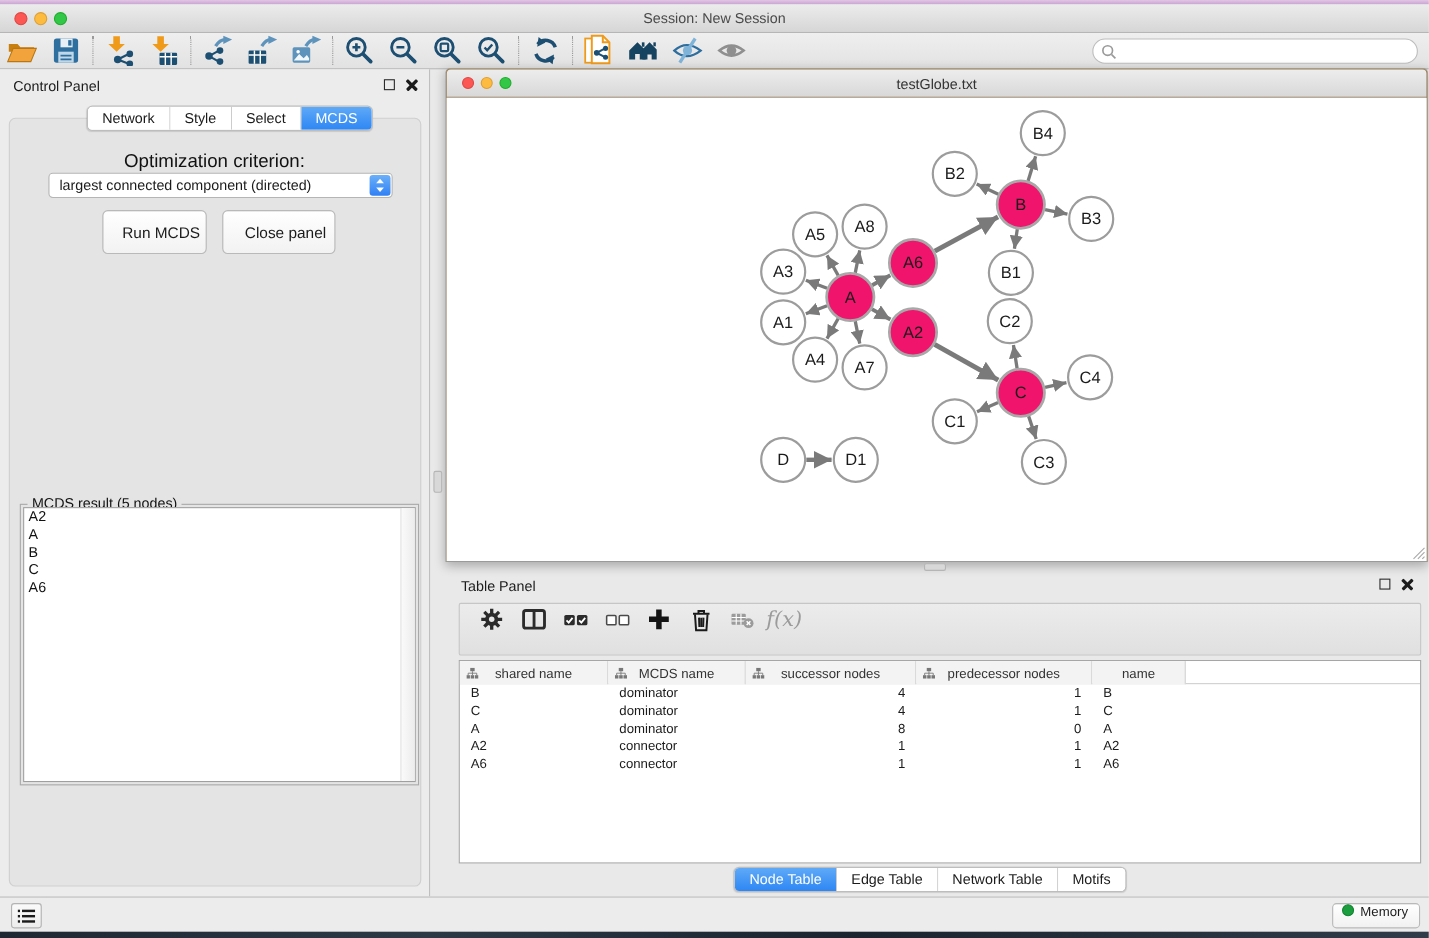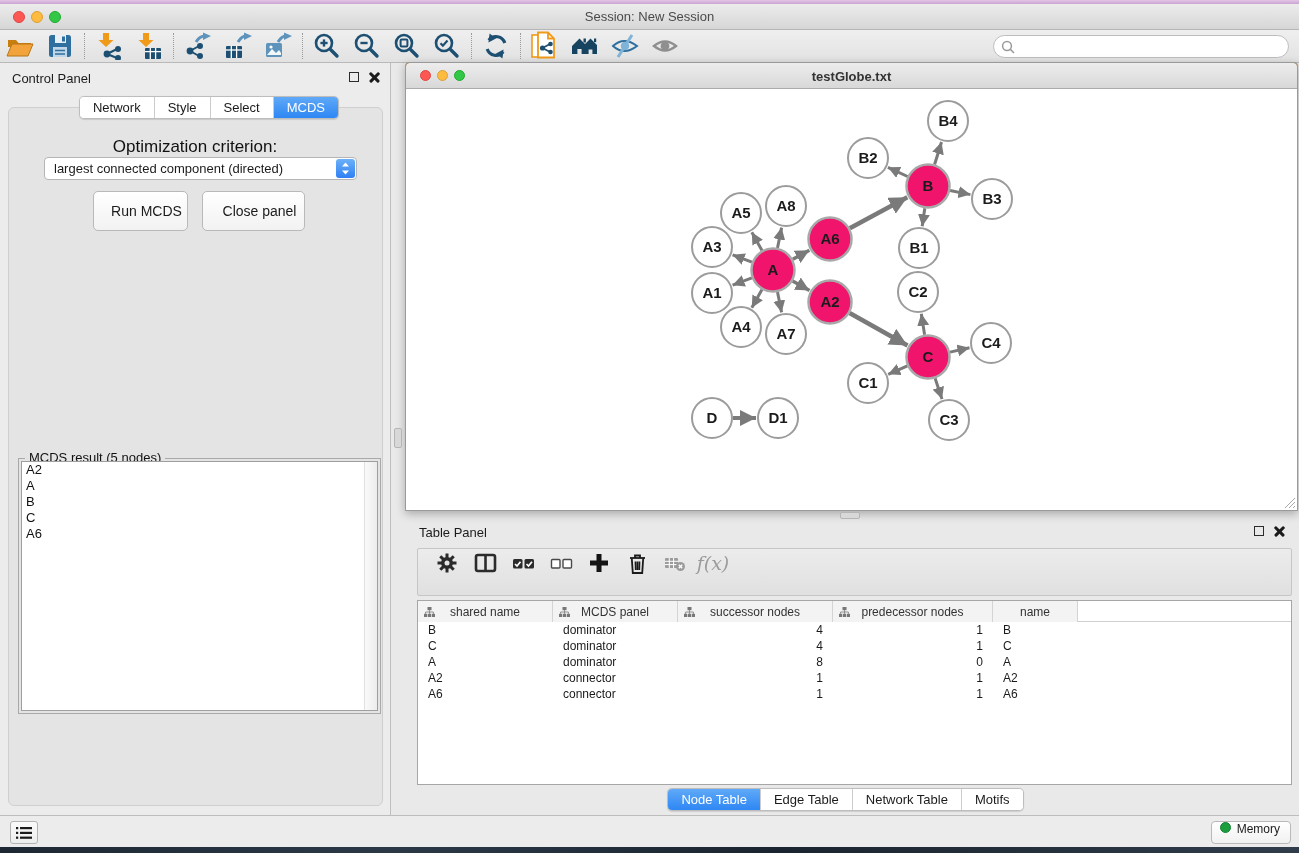--- a/index.html
+++ b/index.html
@@ -67,21 +67,21 @@
     font-size:13px; color:#111; }
   .listbox { position:absolute; left:2px; top:2px; right:2px; bottom:2px; background:#fff;
     border:1px solid #9f9f9f; }
   .listbox .scroll-track { position:absolute; right:0; top:0; bottom:0; width:13px;
     background:linear-gradient(to right,#fafafa,#ececec); border-left:1px solid #e0e0e0; }
   .mcds-item { font-size:13px; color:#111; line-height:16px; padding-left:4px; }
 
   
   .net-window { position:absolute; left:405px; top:62px; width:893px; height:449px;
     border:1px solid #9a9a9a; border-radius:4px 4px 0 0; box-shadow:0 3px 10px rgba(0,0,0,.28);
-    background:#a16207;font-weight:bold; }
+    background:#a16207; }
   .net-titlebar { position:absolute; left:0; top:0; right:0; height:26px;
     background:linear-gradient(#ededed,#d8d8d8); border-bottom:1px solid #ababab; border-radius:4px 4px 0 0; }
   .net-titlebar .title { position:absolute; left:0; right:0; top:6px; text-align:center; font-size:13px; color:#333; }
   .net-titlebar .tl { width:11px; height:11px; top:7px; }
   .net-content { position:absolute; left:0; top:26px; right:0; bottom:0; background:#fff; overflow:hidden; }
   .resize-grip { position:absolute; right:1px; bottom:1px; }
   .splitter-v { position:absolute; left:394px; top:428px; width:8px; height:20px;
     background:#d8d8d8; border:1px solid #b5b5b5; border-radius:2px; }
   .splitter-h { position:absolute; left:840px; top:512px; width:20px; height:7px;
     background:#d8d8d8; border:1px solid #b5b5b5; border-radius:2px; }
@@ -530,21 +530,21 @@
                 <g fill="#777">
                   <rect x="3.5" y="0" width="4" height="3.2"></rect>
                   <rect x="0" y="6.8" width="3.2" height="3.2"></rect>
                   <rect x="3.9" y="6.8" width="3.2" height="3.2"></rect>
                   <rect x="7.8" y="6.8" width="3.2" height="3.2"></rect>
                 </g>
                 <g stroke="#777" stroke-width="0.8" fill="none">
                   <path d="M5.5 3.2 v1.6 M1.6 6.8 V5 h7.8 v1.8 M5.5 4.8 v2"></path>
                 </g>
               </svg></span>
-            <span>MCDS panel</span>
+            <span>MCDS name</span>
           </div>
           <div class="th" style="width: 155px;">
             <span class="th-icon"><svg width="11" height="10" viewBox="0 0 11 10">
                 <g fill="#777">
                   <rect x="3.5" y="0" width="4" height="3.2"></rect>
                   <rect x="0" y="6.8" width="3.2" height="3.2"></rect>
                   <rect x="3.9" y="6.8" width="3.2" height="3.2"></rect>
                   <rect x="7.8" y="6.8" width="3.2" height="3.2"></rect>
                 </g>
                 <g stroke="#777" stroke-width="0.8" fill="none">

